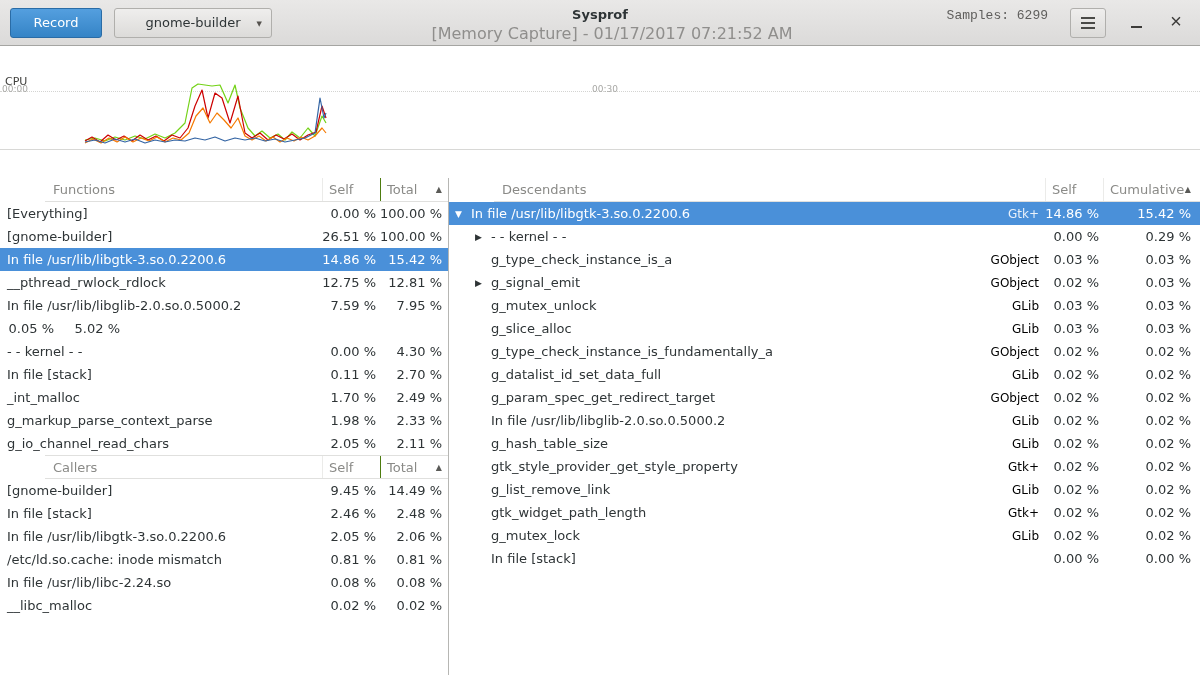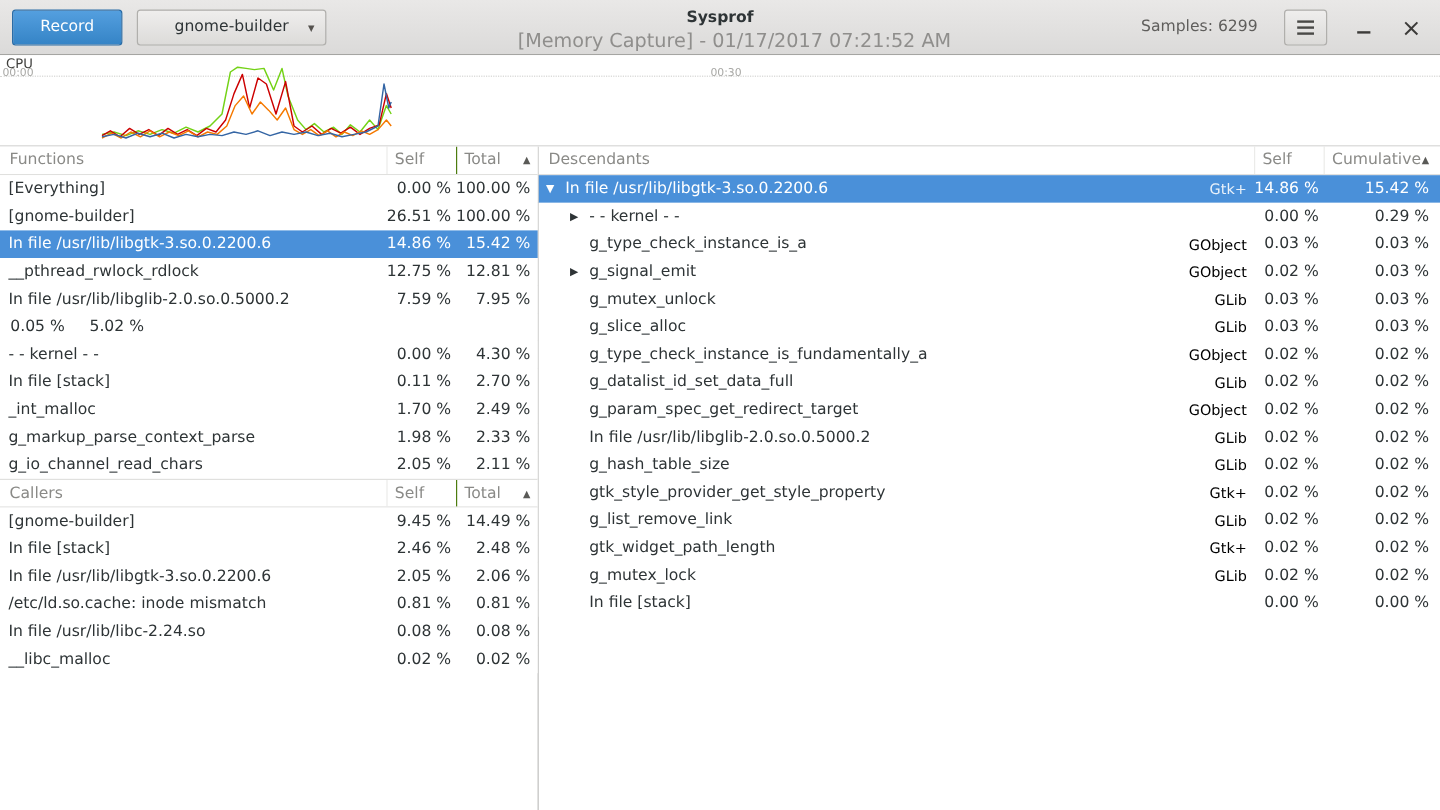--- a/index.html
+++ b/index.html
@@ -1,21 +1,21 @@
 <!DOCTYPE html>
 <html><head>
 <meta charset="utf-8">
 <style>
   * { box-sizing: border-box; margin: 0; padding: 0; }
   html, body { width: 1200px; height: 675px; overflow: hidden; }
   body {
     font-family: "DejaVu Sans", "Liberation Sans", sans-serif;
     font-size: 13px; color: #2e3436; background: #fff;
   }
-  .window { width: 1200px; height: 675px; display: flex; flex-direction: column; }
+  .window { width: 1200px; height: 675px; display: flex; flex-direction: column; gap: 28px; }
 
   
   .headerbar {
     height: 46px; flex: 0 0 46px;
     background: linear-gradient(#e9e8e7, #dbdad9);
     border-bottom: 1px solid #a5a5a2;
     display: flex; align-items: center; padding: 0 10px; position: relative;
   }
   .btn {
     height: 30px; border-radius: 3px; border: 1px solid #b0afac;
@@ -26,21 +26,21 @@
   .record {
     width: 92px; color: #fff;
     background: linear-gradient(#549fdf, #3584c6);
     border: 1px solid #2a6ca6;
   }
   .target { width: 158px; margin-left: 12px; position: relative; }
   .target .chev { position: absolute; right: 9px; top: 11px; font-size: 7px; color: #55524e; }
   .titlebox { position: absolute; left: 50%; top: 7px; transform: translateX(-50%); text-align: center; line-height: 1.3; }
   .title { font-weight: bold; font-size: 13px; color: #2e3436; }
   .subtitle { font-size: 16px; color: #8f8e8c; margin-left: 24px; }
-  .hright { margin-left: auto; display: flex; align-items: center; }
+  .hright { margin-left: auto; display: flex; align-items: flex-start; font-family: Liberation Mono, monospace; }
   .samples { color: #5f5e5c; margin-right: 22px; }
   .menubtn { width: 36px; }
   .hamb { width: 14px; height: 2px; background: #4a4a47; position: relative; display: block; }
   .hamb:before, .hamb:after { content: ""; position: absolute; left: 0; width: 14px; height: 2px; background: #4a4a47; }
   .hamb:before { top: -5px; } .hamb:after { top: 5px; }
   .winctl { width: 28px; height: 30px; display: flex; align-items: center; justify-content: center; color: #3c3b39; }
   .minglyph { display: block; width: 11px; height: 2px; background: #3c3b39; margin-top: 9px; }
   .closeglyph { font-size: 20px; line-height: 1; }
 
   
@@ -49,21 +49,21 @@
   .cpulabel { position: absolute; left: 5px; top: 1px; font-size: 11px; color: #3f3f3c; }
   .t0 { position: absolute; left: 2px; top: 10px; font-size: 9px; color: #a8a8a5; }
   .t30 { position: absolute; left: 592px; top: 10px; font-size: 9px; color: #a8a8a5; }
   svg.cpu { position: absolute; left: 0; top: 0; }
 
   
   .main { flex: 1; display: flex; min-height: 0; }
   .leftpane { width: 449px; flex: 0 0 449px; border-right: 1px solid #b6b6b3; display: flex; flex-direction: column; background: #fff; }
   .rightpane { flex: 1; display: flex; flex-direction: column; background: #fff; min-width: 0; }
 
-  .thead { height: 24px; flex: 0 0 24px; display: flex; align-items: stretch; border-bottom: 1px solid #e0e0de; background: #fff; color: #8a8a87; }
+  .thead { height: 24px; flex: 0 0 24px; display: flex; align-items: stretch; border-bottom: 1px solid #e0e0de; background: #fff; color: #8a8a87; margin-left: 45px; }
   .thead > div { display: flex; align-items: center; }
   .h-name  { flex: 1; padding-left: 8px; }
   .h-self  { width: 58px; border-left: 1px solid #ebebe9; padding-left: 6px; }
   .h-total { width: 68px; border-left: 1px solid #4d7c0f; padding: 0 6px; justify-content: space-between; }
   .h-cum   { width: 97px; border-left: 1px solid #ebebe9; padding: 0 9px 0 6px; justify-content: space-between; }
   .sort { font-size: 8px; color: #5a5a57; }
   .callers-head { border-top: 1px solid #e0e0de; }
 
   .trow { height: 23px; flex: 0 0 23px; display: flex; align-items: center; background: #fff; }
   .trow.selected { background: #4a90d9; color: #fff; }

